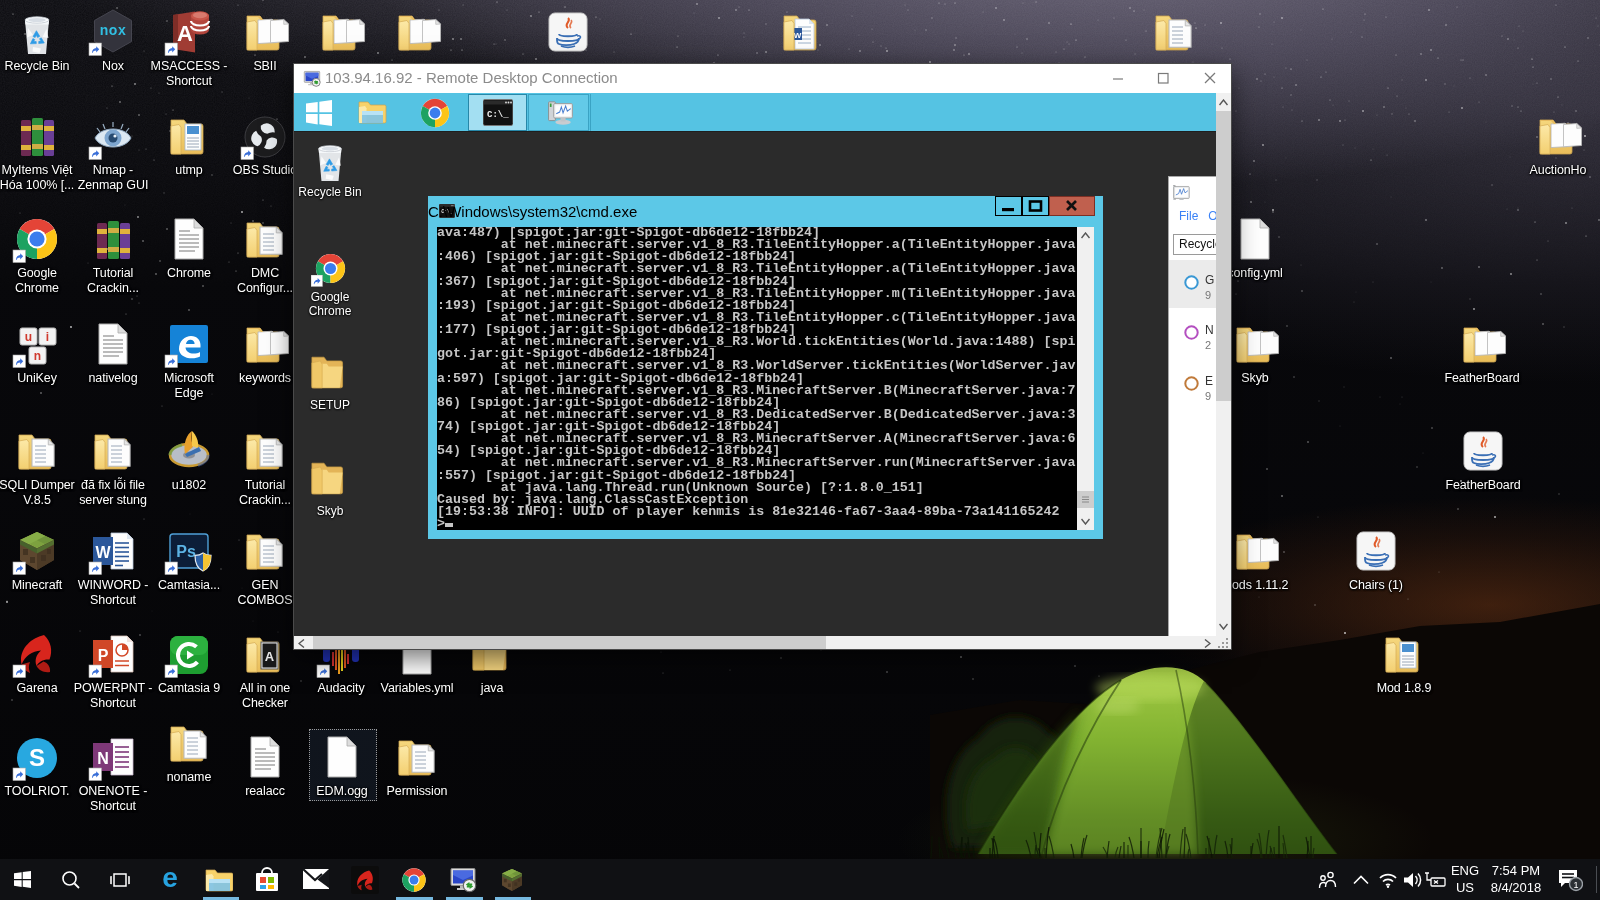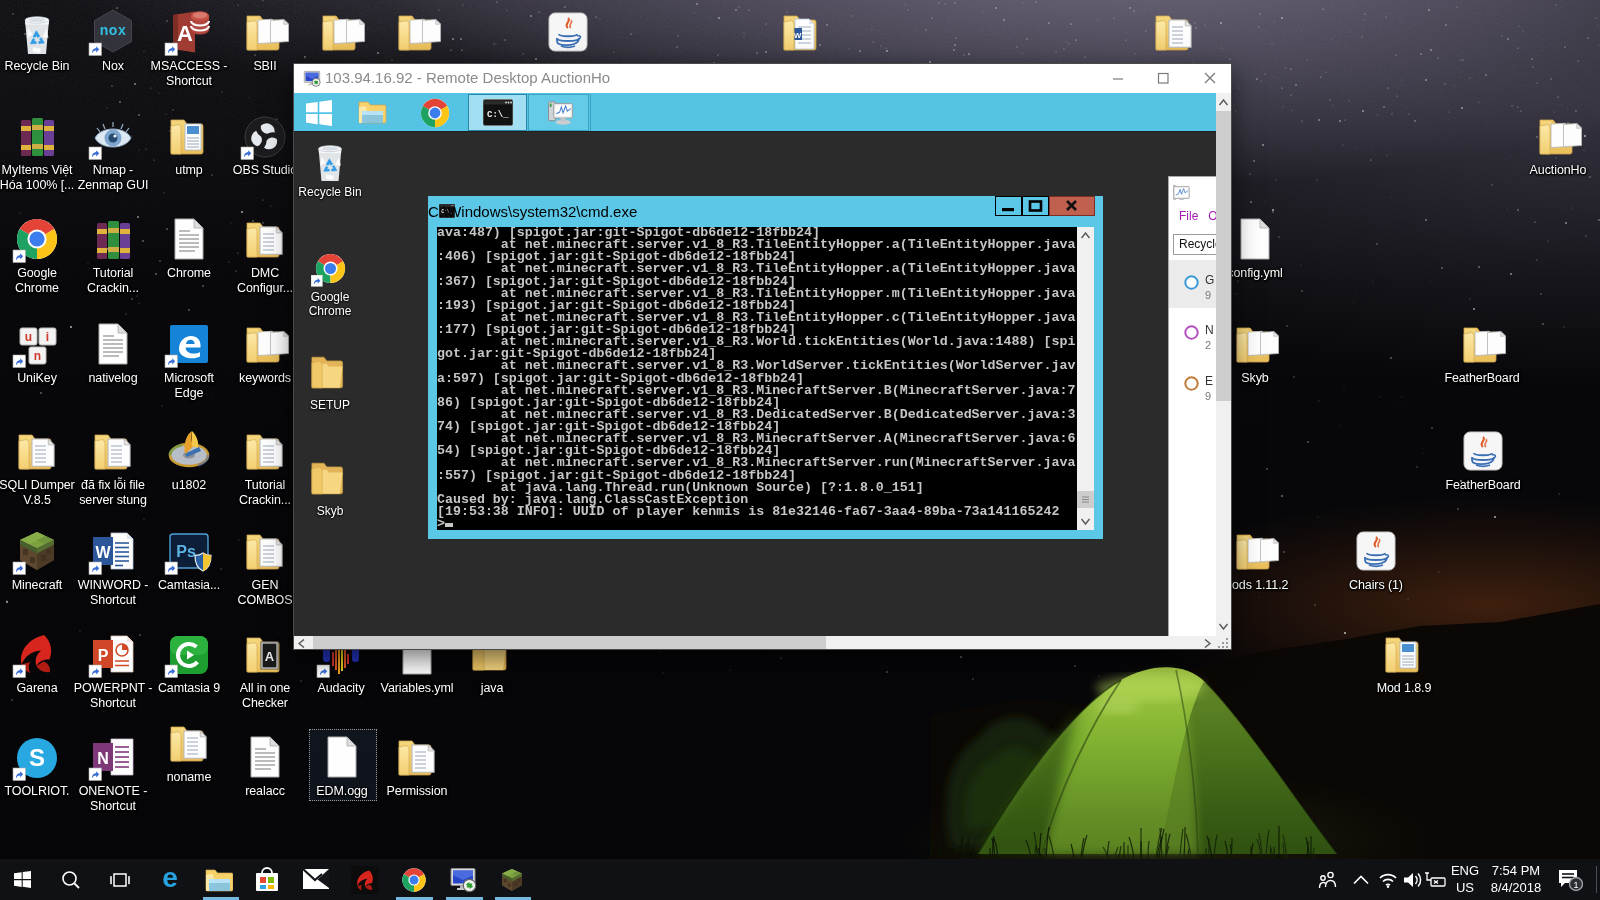--- a/index.html
+++ b/index.html
@@ -1708,21 +1708,21 @@
         </div>
         <div class="lbl">Permission</div>
       </div>
     </div>
 
 <div id="rdp">
  <div id="rtitle">
    <svg class="abs" style="left:9px;top:6px" width="18" height="17" viewBox="0 0 28 26">
           <use href="#rdpi"></use>
         </svg>
-   <div class="t">103.94.16.92 - Remote Desktop AuctionHo</div>
+   <div class="t">103.94.16.92 - Remote Desktop Connection</div>
    <div class="wbtn" style="left:818px;top:0;width:16px;"><svg width="12" height="29">
             <line x1="1" y1="15" x2="11" y2="15" stroke="#7a7a7a" stroke-width="1.2"></line>
           </svg></div>
    <div class="wbtn" style="left:863px;"><svg width="12" height="29">
             <rect x="1.5" y="9.5" width="9.5" height="9.5" fill="none" stroke="#7a7a7a" stroke-width="1.2"></rect>
           </svg></div>
    <div class="wbtn" style="left:910px;"><svg width="12" height="29">
             <line x1="1" y1="9" x2="11" y2="19" stroke="#7a7a7a" stroke-width="1.2"></line>
             <line x1="11" y1="9" x2="1" y2="19" stroke="#7a7a7a" stroke-width="1.2"></line>
           </svg></div>
@@ -1831,21 +1831,21 @@
                 </g>
               </svg>
       </div>
     </div>
   </div>
 
   <div class="abs" style="left:874px;top:83px;width:49px;height:473px;background:#fff;border-left:1px solid #a8a8a8;border-top:1px solid #a8a8a8">
     <svg class="abs" style="left:4px;top:8px" width="17" height="15" viewBox="8 3 24 19">
             <use href="#perf"></use>
           </svg>
-    <div class="abs" style="left:10px;top:32px;font-size:12px;color:#a21caf">File&nbsp;&nbsp;&nbsp;O</div>
+    <div class="abs" style="left:10px;top:32px;font-size:12px;color:#3b82f6">File&nbsp;&nbsp;&nbsp;O</div>
     <div class="abs" style="left:4px;top:57px;width:52px;height:21px;border:1px solid #9a9a9a;font-size:12px;color:#111;padding-left:5px;line-height:19px;box-sizing:border-box">Recycle</div>
     <div class="abs" style="left:0px;top:83px;width:49px;height:48px;background:#ebebeb"></div>
     <div class="abs" style="left:15px;top:98px"><svg width="16" height="16">
               <circle cx="7.5" cy="7.5" r="6.2" fill="#fff" stroke="#3a98d4" stroke-width="2"></circle>
             </svg></div>
     <div class="abs" style="left:36px;top:96px;font-size:12px;color:#333">G</div>
     <div class="abs" style="left:36px;top:112px;font-size:11px;color:#777">9</div>
     <div class="abs" style="left:15px;top:148px"><svg width="16" height="16">
               <circle cx="7.5" cy="7.5" r="6.2" fill="#fff" stroke="#b44fc0" stroke-width="2"></circle>
             </svg></div>

